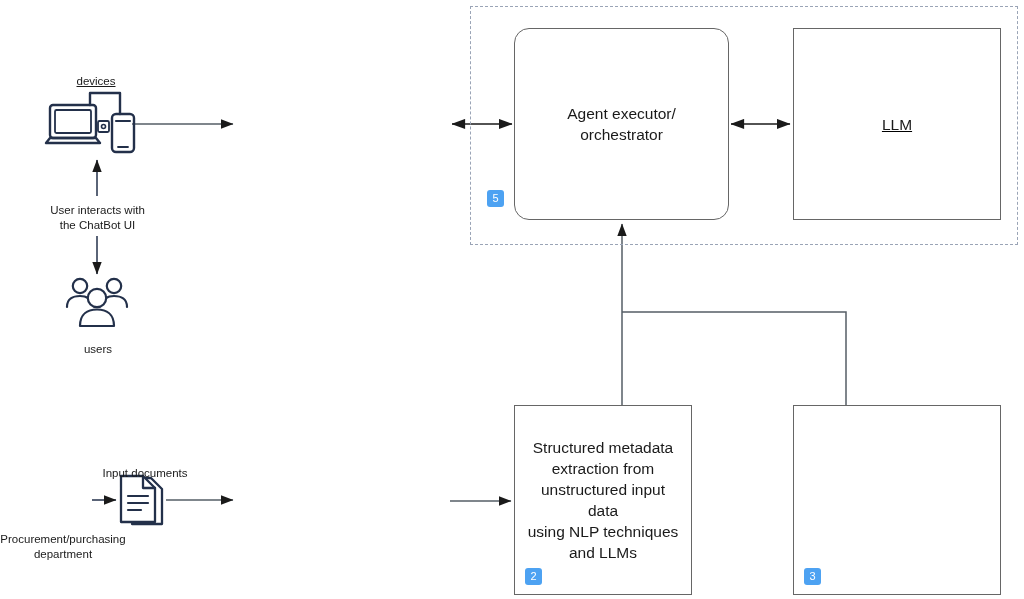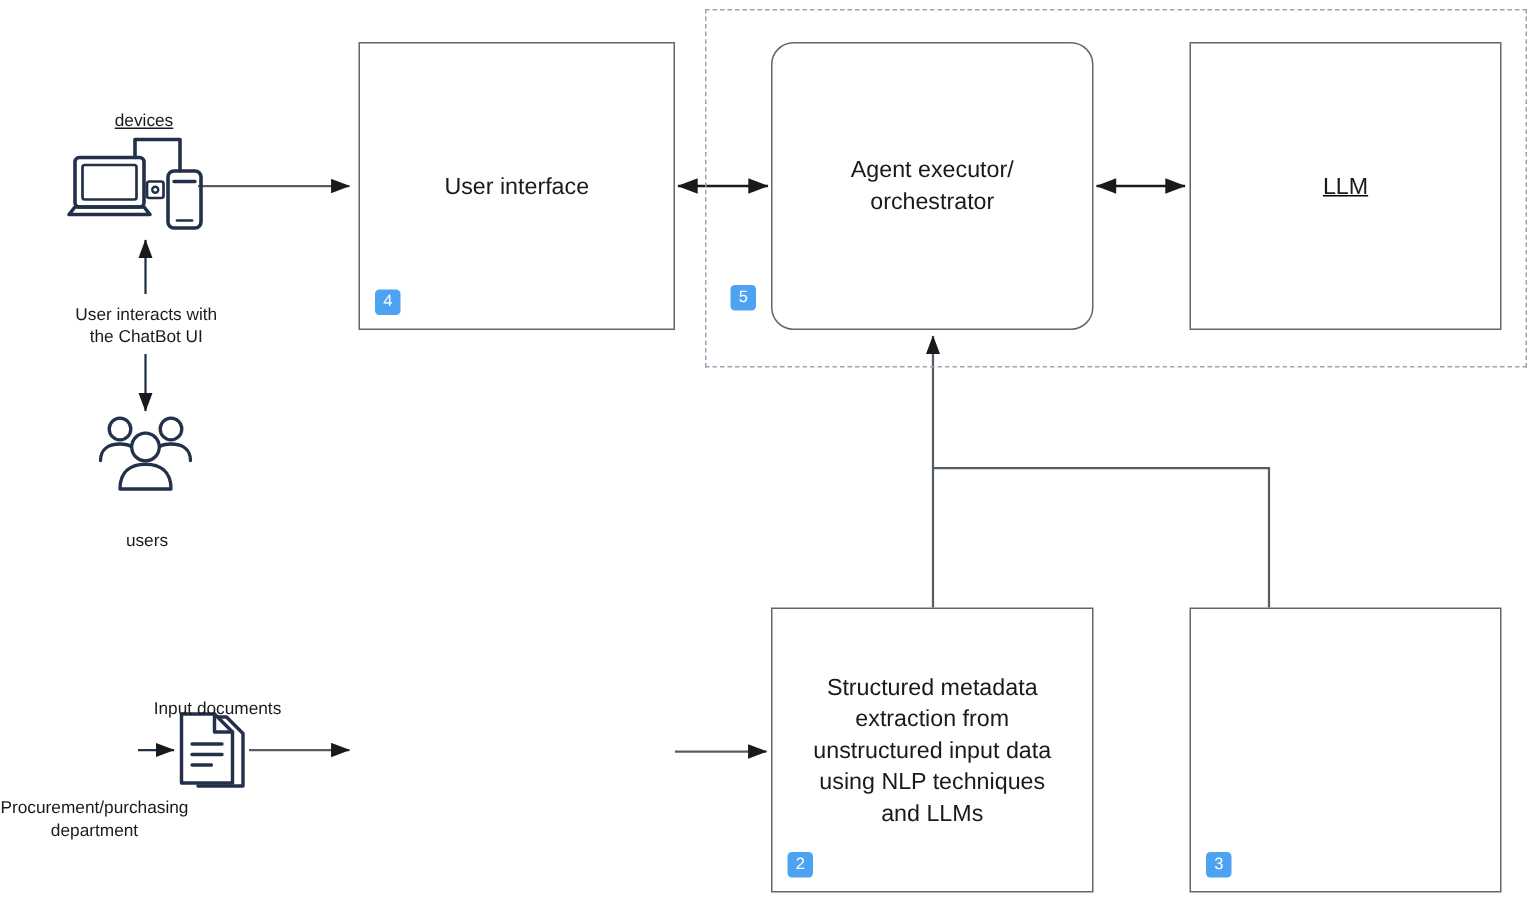--- a/index.html
+++ b/index.html
@@ -135,36 +135,32 @@
 
     <g>
       <line x1="622" y1="406" x2="622" y2="224" stroke="#555e66" stroke-width="1.5" marker-end="url(#arrowEnd)"></line>
       <polyline points="622,312 846,312 846,406" fill="none" stroke="#555e66" stroke-width="1.5"></polyline>
     </g>
   </svg>
 
   <div class="dashed-group" style="left:470px; top:6px; width:548px; height:239px;"></div>
   <div class="group-badge" style="left:487px; top:190px;">5</div>
 
-  <div class="box" style="left:239px; top:28px; width:211px; height:192px;">
-    <div class="box-label">User interface</div>
-    <div class="badge">4</div>
-  </div>
 
   <div class="box" style="left:514px; top:28px; width:215px; height:192px;border-radius:15px;">
     <div class="box-label">Agent executor/
 orchestrator</div>
   </div>
 
   <div class="box" style="left:793px; top:28px; width:208px; height:192px;text-decoration:underline;">
     <div class="box-label">LLM</div>
   </div>
 
 
-  <div class="box" style="left:514px; top:405px; width:215px; height:190px;">
+  <div class="box" style="left:514px; top:405px; width:178px; height:190px;">
     <div class="box-label">Structured metadata
 extraction from
 unstructured input data
 using NLP techniques
 and LLMs</div>
     <div class="badge">2</div>
   </div>
 
   <div class="box" style="left:793px; top:405px; width:208px; height:190px;">
     <div class="badge">3</div>
@@ -221,20 +217,20 @@
         <line x1="11" y1="38" x2="24" y2="38" stroke-width="2.2"></line>
       </g>
     </svg>
   </div>
 
   <div class="caption" style="left:48px; top:74px; width:96px;text-decoration:underline;">devices</div>
 
   <div class="caption" style="left:25px; top:203px; width:145px;">User interacts with
 the ChatBot UI</div>
 
-  <div class="caption" style="left:62px; top:342px; width:72px;margin-top:12px;">users</div>
+  <div class="caption" style="left:62px; top:342px; width:72px;">users</div>
 
   <div class="caption" style="left:95px; top:466px; width:100px;text-align:center;">Input documents</div>
 
   <div class="caption" style="left:0px; top:532px; width:126px;">Procurement/purchasing
 department</div>
 
 </div>
 
 </body></html>

